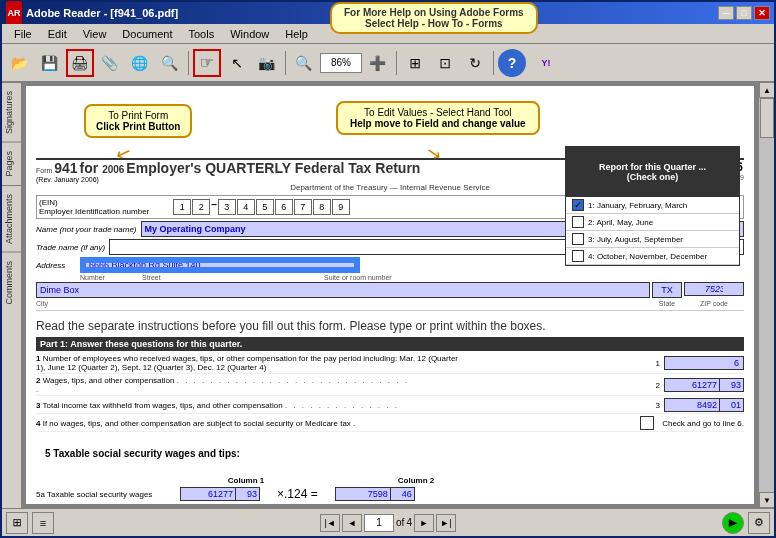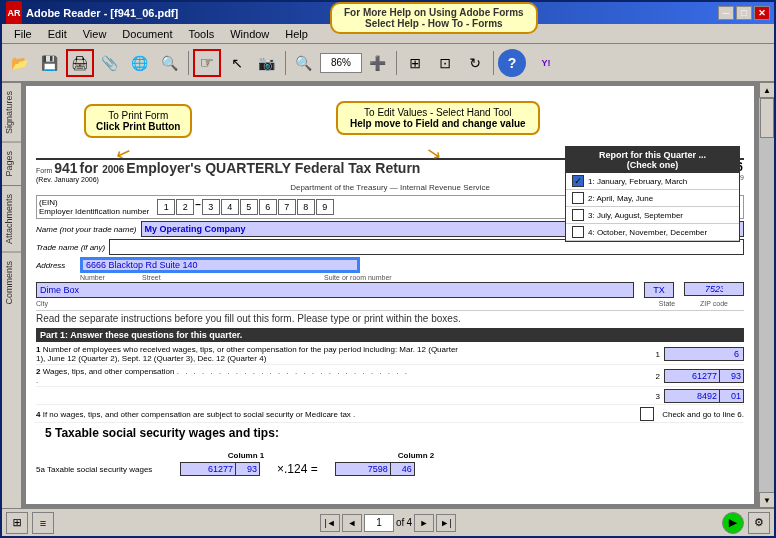--- a/index.html
+++ b/index.html
@@ -47,30 +47,30 @@
     .status-nav { display: flex; align-items: center; gap: 2px; flex: 1; justify-content: center; }
     .nav-btn { width: 20px; height: 18px; background: #d4d0c8; border: 1px solid #808080; display: flex; align-items: center; justify-content: center; font-size: 9px; cursor: pointer; }
     .page-input { width: 30px; height: 18px; border: 1px solid #808080; text-align: center; font-size: 10px; }
     .status-right { display: flex; align-items: center; gap: 4px; }
     .status-icon-btn { width: 22px; height: 22px; background: #d4d0c8; border: 1px solid #808080; display: flex; align-items: center; justify-content: center; cursor: pointer; font-size: 11px; }
     .ein-boxes { display: flex; gap: 1px; margin-left: 4px; }
     .ein-box { width: 18px; height: 16px; border: 1px solid #666; background: white; display: flex; align-items: center; justify-content: center; font-size: 9px; }
     .ein-dash { font-size: 10px; font-weight: bold; }
     .name-field { width: 320px; background: #ccf; border: 1px solid #333; height: 16px; font-size: 9px; padding: 1px 3px; color: #0000cc; font-weight: bold; }
     .trade-field { width: 320px; background: white; border: 1px solid #333; height: 16px; }
-    .addr-field { width: 230px; background: #ccf; border: 3px solid #3b82f6; height: 16px; font-size: 9px; padding: 1px 3px; color: #0000cc; }
-    .addr-row2 { display: flex; gap: 10px; margin-bottom: 2px; }
+    .addr-field { width: 230px; background: #ccf; border: 6px solid #3b82f6; height: 16px; font-size: 9px; padding: 1px 3px; color: #0000cc; text-decoration: underline; }
+    .addr-row2 { display: flex; gap: 2px; margin-bottom: 2px; }
     .city-field { flex: 1; background: #ccf; border: 1px solid #333; height: 16px; font-size: 9px; padding: 1px 3px; color: #0000cc; }
     .state-field { width: 30px; background: #ccf; border: 1px solid #333; height: 16px; font-size: 9px; padding: 1px 2px; text-align: center; color: #0000cc; }
     .zip-field { width: 60px; background: #ccf; border: 1px solid #333; height: 14px; font-size: 9px; padding: 1px 20px; color: #0000cc; font-style: italic; }
     .addr-labels { display: flex; gap: 2px; font-size: 7px; color: #555; margin-bottom: 1px; }
 
     
     .quarter-box { position: absolute; right: 14px; top: 60px; width: 175px; border: 1px solid #333; background: white; font-size: 9px; }
-    .quarter-title { background: #333; color: white; padding: 3px 6px; font-size: 9px; font-weight: bold; text-align: center; }
+    .quarter-title { background: #333; color: white; padding: 15px 6px; font-size: 9px; font-weight: bold; text-align: center; }
     .quarter-option { display: flex; align-items: center; padding: 2px 6px; gap: 4px; border-bottom: 1px solid #ccc; }
     .quarter-checkbox { width: 12px; height: 12px; border: 1px solid #333; background: white; display: flex; align-items: center; justify-content: center; }
     .quarter-checkbox.checked { background: #3366cc; }
 
     
     .part-header { background: #333; color: white; padding: 2px 4px; font-size: 9px; font-weight: bold; margin: 4px 0 2px 0; }
     .part-row { display: flex; align-items: center; margin-bottom: 1px; border-bottom: 1px solid #eee; padding: 1px 0; }
     .value-box { border: 1px solid #333; background: #ccf; height: 14px; font-size: 9px; padding: 1px 3px; text-align: right; display: flex; align-items: center; justify-content: flex-end; color: #0000cc; }
     .value-main { width: 56px; border: 1px solid #333; background: #ccf; height: 14px; font-size: 9px; text-align: right; padding: 1px 2px; color: #0000cc; display: flex; align-items: center; justify-content: flex-end; }
     .value-cents { width: 24px; border: 1px solid #333; border-left: none; background: #ccf; height: 14px; font-size: 9px; text-align: right; padding: 1px 2px; color: #0000cc; display: flex; align-items: center; justify-content: flex-end; }
@@ -180,21 +180,21 @@
             <div style="font-size:7px;">(Rev. January 2006)</div>
           </div>
           <div style="text-align:right; font-size:8px;">
             <div style="font-size:12px; letter-spacing:1px; font-weight:bold;">990106</div>
             <div class="cmb-text">CMB No. 1545-0029</div>
           </div>
         </div>
         <div class="dept-text" style="font-size:8px; text-align:center; margin-bottom:3px;">Department of the Treasury — Internal Revenue Service</div>
 
         <div style="display:flex; align-items:center; border:1px solid #999; padding:2px; margin-bottom:2px;">
-          <div style="font-size:8px; margin-right:4px;">
+          <div style="font-size:8px; margin-right:20px;">
             <div>(EIN)</div>
             <div>Employer Identification number</div>
           </div>
           <div class="ein-boxes">
             <div class="ein-box">1</div>
             <div class="ein-box">2</div>
             <span class="ein-dash">–</span>
             <div class="ein-box">3</div>
             <div class="ein-box">4</div>
             <div class="ein-box">5</div>
@@ -228,21 +228,21 @@
           <input type="text" class="city-field" value="Dime Box" style="">
           <input type="text" class="state-field" value="TX" style="">
           <input type="text" class="zip-field" value="75238" style="">
         </div>
         <div style="display:flex; gap:2px; font-size:7px; color:#555; margin-bottom:3px; margin-left:0;">
           <span style="flex:1;">City</span>
           <span style="width:30px; text-align:center;">State</span>
           <span style="width:60px; text-align:center;">ZIP code</span>
         </div>
 
-        <div style="font-size:10px; color:#333; margin-bottom:3px; border-top:1px solid #ccc; padding-top:2px;">Read the separate instructions before you fill out this form. Please type or print within the boxes.</div>
+        <div style="font-size:12px; color:#333; margin-bottom:3px; border-top:1px solid #ccc; padding-top:8px;">Read the separate instructions before you fill out this form. Please type or print within the boxes.</div>
 
         <div class="quarter-box">
           <div class="quarter-title">
             <div>Report for this Quarter ...</div>
             <div>(Check one)</div>
           </div>
           <div class="quarter-option">
             <div class="quarter-checkbox checked">✓</div>
             <span style="font-size:8px;">1: January, February, March</span>
           </div>
@@ -280,41 +280,45 @@
           <div style="display:flex; align-items:center; gap:4px; margin-left:auto;">
             <span style="font-size:8px;">2</span>
             <div style="display:flex;">
               <div class="value-main">61277</div>
               <div class="value-cents">93</div>
             </div>
           </div>
         </div>
 
         <div class="part-row">
+          <div style="width:380px; font-size:8px;">
+            <b>3</b> <span>Total income tax withheld from wages, tips, and other compensation</span>
+            <span class="dots-line"> . . . . . . . . . . . . . .</span>
+          </div>
           <div style="display:flex; align-items:center; gap:4px; margin-left:auto;">
             <span style="font-size:8px;">3</span>
             <div style="display:flex;">
               <div class="value-main">8492</div>
               <div class="value-cents">01</div>
             </div>
           </div>
         </div>
 
         <div class="part-row">
           <div style="width:380px; font-size:8px;">
             <b>4</b> <span>If no wages, tips, and other compensation are subject to social security or Medicare tax .</span>
           </div>
           <div style="display:flex; align-items:center; gap:6px; margin-left:auto;">
             <div style="width:14px; height:14px; border:1px solid #333; background:white; margin-right:2px;"></div>
             <span style="font-size:8px;">Check and go to line 6.</span>
           </div>
         </div>
 
-        <div style="font-size:12px; margin-top:3px; font-weight:bold;padding-left:9px;">5 Taxable social security wages and tips:</div>
-        <div style="display:flex; gap:0; font-size:8px; font-weight:bold; margin-left:150px; margin-top:11px;">
+        <div style="font-size:10px; margin-top:16px; font-weight:bold;padding-left:9px;">5 Taxable social security wages and tips:</div>
+        <div style="display:flex; gap:0; font-size:8px; font-weight:bold; margin-left:150px; margin-top:17px;">
           <span style="width:120px; text-align:center;">Column 1</span>
           <span style="width:100px; text-align:center; margin-left:60px;">Column 2</span>
         </div>
 
         <div class="row5a">
           <span style="width:140px;">5a Taxable social security wages</span>
           <div style="display:flex;">
             <div class="value-main">61277</div>
             <div class="value-cents">93</div>
           </div>

